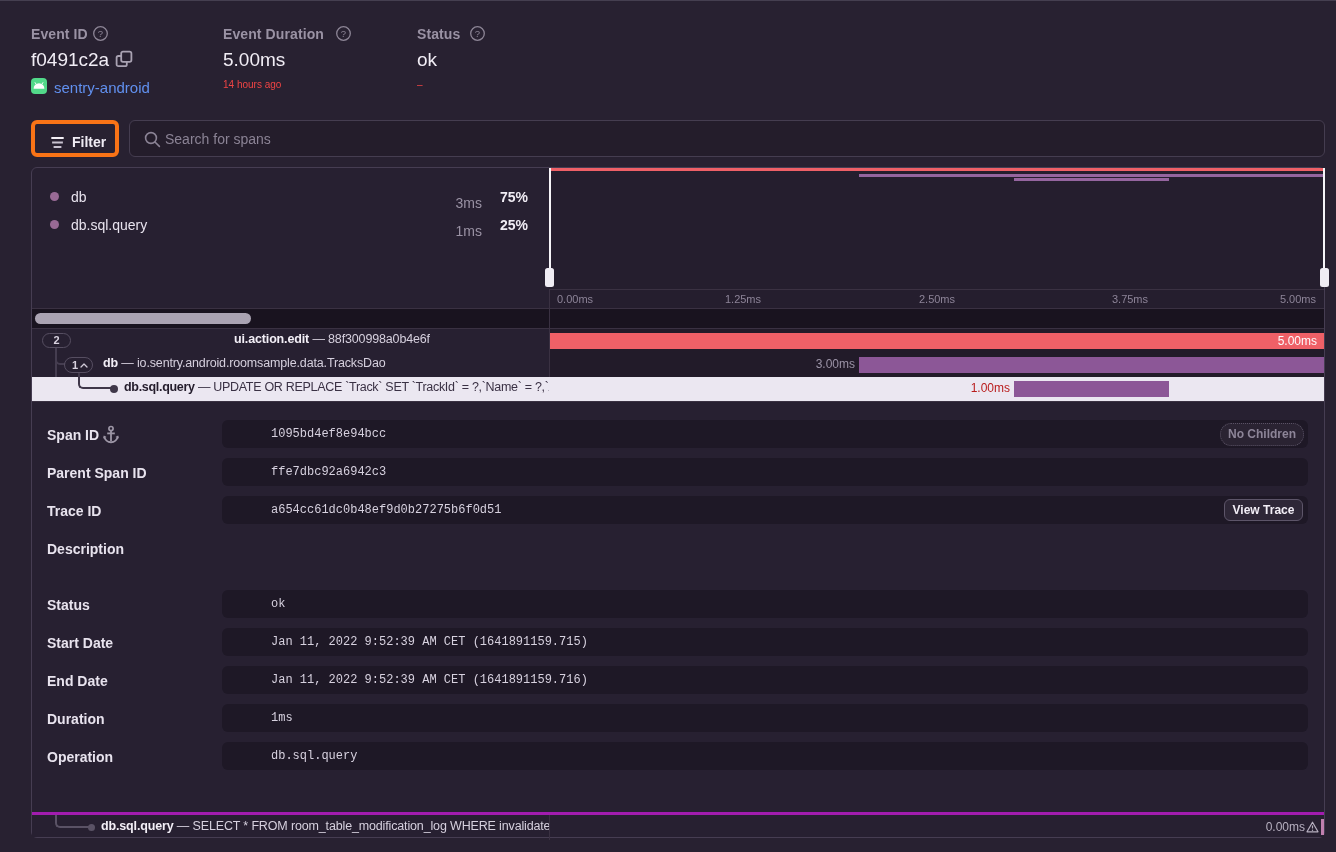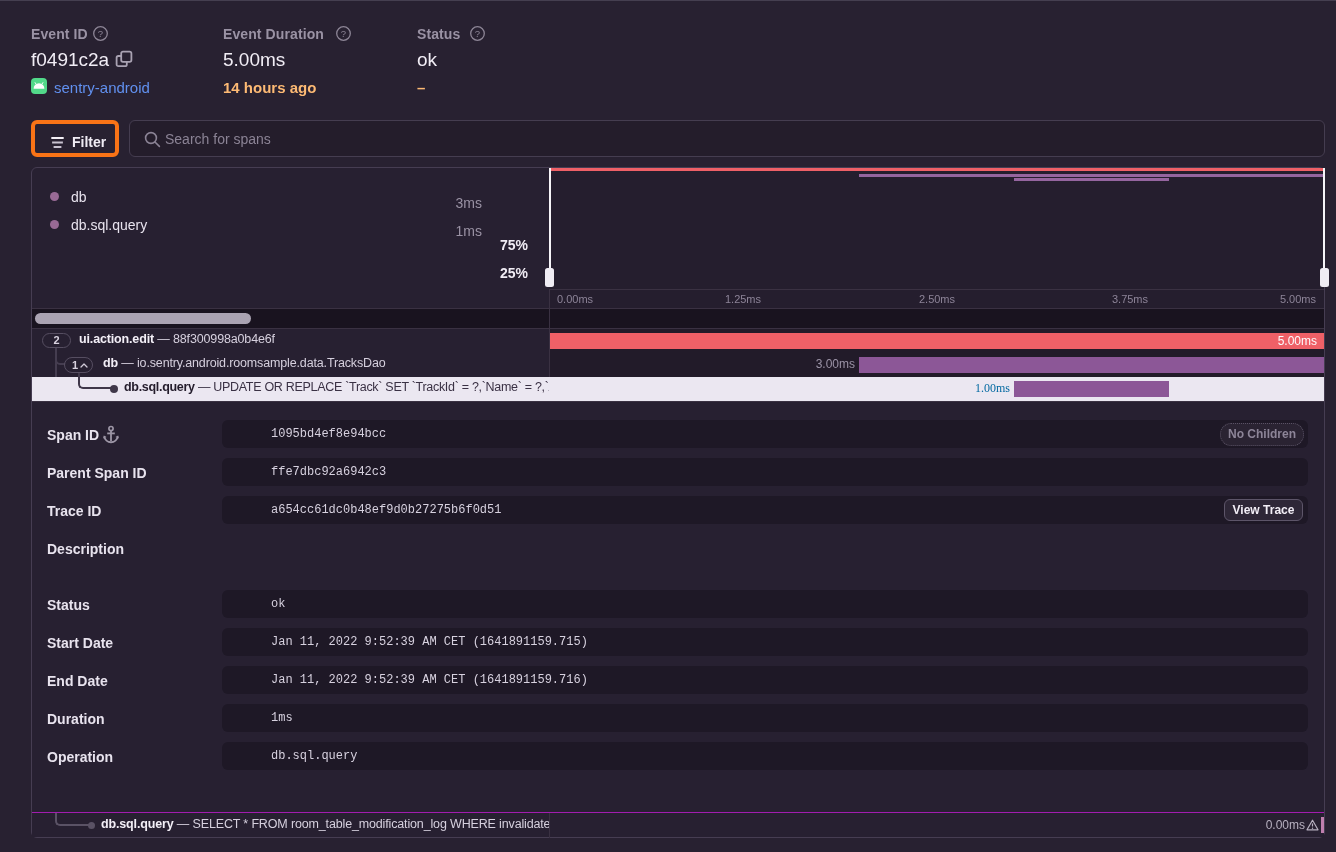--- a/index.html
+++ b/index.html
@@ -4,36 +4,36 @@
 <style>
   * { margin:0; padding:0; box-sizing:border-box; }
   html,body { width:1336px; height:852px; background:#282131; overflow:hidden; }
   body { font-family:"Liberation Sans", sans-serif; }
   #app { position:relative; width:1336px; height:852px; background:#282131; }
   .abs { position:absolute; }
   .lbl { font-size:14px; font-weight:700; color:#9a92a4; letter-spacing:.1px; }
 
   
   .bigval { font-size:19px; color:#f1edf5; font-weight:400; }
-  .sub { font-size:15px; color:#fdba74;font-weight:bold; }
+  .sub { font-size:10px; color:#ef4444; }
   .link { font-size:15px; color:#6190ef; }
 
   
   .btn-filter { left:31px; top:120px; width:88px; height:37px; border:4px solid #f97316; border-radius:6px; }
   .search { left:129px; top:120px; width:1196px; height:37px; border:1px solid #453d50; border-radius:6px; background:#241d2b; }
   .search .ph { position:absolute; left:35px; top:10px; font-size:14px; color:#8b8395; }
 
   
   .panel { left:31px; top:167px; width:1294px; height:671px; border:1px solid #463d52; border-radius:6px; background:#272031; }
   .panel .abs {}
 
   .legend-dot { width:9px; height:9px; border-radius:50%; background:#986a95; }
   .legtxt { font-size:14px; color:#e8e3ee; }
   .legms { font-size:14px; color:#9a92a4; text-align:right;margin-top:6px; }
-  .legpct { font-size:14px; color:#f0ecf4; font-weight:700; text-align:right;margin-top:48px; }
+  .legpct { font-size:14px; color:#f0ecf4; font-weight:700; text-align:right; }
 
   .chartbg { left:517px; top:0; width:775px; height:121px; background:#251e2e; }
   .axis { top:121px; left:517px; width:775px; height:19px; border-top:1px solid #3a3142; background:#251e2e; }
   .axis span { position:absolute; top:3px; font-size:11px; color:#8d8498; }
   .scrollrow { left:0; top:140px; width:1292px; height:21px; background:#19131f; border-top:1px solid #3a3142; border-bottom:1px solid #3a3142;}
   .thumb { left:3px; top:4px; width:216px; height:11px; background:#aaa3b2; border-radius:6px; }
 
   .vdivider { left:517px; width:1px; background:#3a3142; }
 
   .row { left:0; width:1292px; height:24px; }
@@ -142,21 +142,21 @@
 
     <div class="abs" style="left:518px; top:161px; width:774px; height:48px; background:#221b29;"></div>
 
     <div class="abs vdivider" style="top:121px; height:112px;"></div>
 
     <div class="abs guide" style="left:23px; top:180px; width:2px; height:53px;"></div>
     <div class="abs" style="left:23px; top:180px; width:10px; height:17px; border-left:2px solid #453d50; border-bottom:2px solid #453d50; border-bottom-left-radius:5px;"></div>
 
     <div class="abs row" style="top:161px;">
       <div class="abs pill" style="left:10px; top:4px; width:29px; height:15px; line-height:12px; font-weight:700;">2</div>
-      <div class="abs rowtxt" style="left:47px; top:3px; width:470px; overflow:hidden;"><b>ui.action.edit</b> — 88f300998a0b4e6f</div>
+      <div class="abs rowtxt" style="left:65px; top:3px; width:470px; overflow:hidden;text-align:center;"><b>ui.action.edit</b> — 88f300998a0b4e6f</div>
       <div class="bar" style="left:518px; top:4px; width:774px; background:#ef6067;">
         <div class="abs" style="right:7px; top:1px; font-size:12px; color:#fdfcfe;">5.00ms</div>
       </div>
     </div>
 
     <div class="abs row" style="top:185px;">
       <div class="abs pill" style="left:32px; top:4px; width:29px; height:16px; line-height:13px; font-weight:700;">
           <span style="position:absolute; left:7px; top:1px;">1</span>
           <svg style="position:absolute; left:15px; top:5px;" width="8" height="5" viewBox="0 0 8 5">
             <path d="M1 4 L4 1 L7 4" stroke="#cfc9d6" stroke-width="1.3" fill="none" stroke-linecap="round" stroke-linejoin="round"></path>
@@ -164,21 +164,21 @@
         </div>
       <div class="abs rowtxt" style="left:71px; top:3px; width:446px; overflow:hidden;"><b>db</b> — io.sentry.android.roomsample.data.TracksDao</div>
       <div class="abs" style="right:469px; top:4px; font-size:12px; color:#9b93a6;">3.00ms</div>
       <div class="bar" style="left:827px; top:4px; width:465px; background:#8c5797;"></div>
     </div>
 
     <div class="abs row seln" style="top:209px;">
       <div class="abs" style="left:46px; top:-4px; width:34px; height:16px; border-left:2px solid #3f3749; border-bottom:2px solid #3f3749; border-bottom-left-radius:5px;"></div>
       <div class="abs" style="left:78px; top:8px; width:8px; height:8px; border-radius:50%; background:#3f3749;"></div>
       <div class="abs rowtxt" style="left:92px; top:3px; width:425px; overflow:hidden; color:#3a3144; letter-spacing:-0.3px;"><b style="color:#231c2b;">db.sql.query</b> — UPDATE OR REPLACE `Track` SET `TrackId` = ?,`Name` = ?,`Al</div>
-      <div class="abs" style="right:314px; top:4px; font-size:12px; color:#0369a1;font-family:Liberation Serif, serif;">1.00ms</div>
+      <div class="abs" style="right:314px; top:4px; font-size:12px; color:#b91c1c;">1.00ms</div>
       <div class="bar" style="left:982px; top:4px; width:155px; background:#8c5797;"></div>
     </div>
 
     <div class="abs" style="left:0; top:233px; width:1292px; height:411px; border-top:1px solid #3a3142;"></div>
 
     <div class="abs dlabel" style="left:15px; top:259px;">Span ID</div>
     <svg class="abs" style="left:70px; top:257px;" width="18" height="19" viewBox="0 0 18 19">
       <circle cx="9" cy="3.6" r="2.1" fill="none" stroke="#9d96a6" stroke-width="1.7"></circle>
       <line x1="9" y1="5.7" x2="9" y2="16" stroke="#9d96a6" stroke-width="1.8"></line>
       <line x1="5.2" y1="8.4" x2="12.8" y2="8.4" stroke="#9d96a6" stroke-width="1.8"></line>
@@ -222,21 +222,21 @@
     <div class="abs dlabel" style="left:15px; top:543px;">Duration</div>
     <div class="abs vbox" style="top:536px; height:28px;">
         <div class="txt" style="top:7px;">1ms</div>
       </div>
 
     <div class="abs dlabel" style="left:15px; top:581px;">Operation</div>
     <div class="abs vbox" style="top:574px; height:28px;">
         <div class="txt" style="top:7px;">db.sql.query</div>
       </div>
 
-    <div class="abs" style="left:0; top:644px; width:1292px; height:25px; border-top:1px solid #a21caf; background:#272031;">
+    <div class="abs" style="left:0; top:644px; width:1292px; height:25px; border-top:3px solid #a21caf; background:#272031;">
       <div class="abs" style="left:23px; top:0; width:34px; height:13px; border-left:2px solid #5a5265; border-bottom:2px solid #5a5265; border-bottom-left-radius:5px;"></div>
       <div class="abs" style="left:56px; top:9px; width:7px; height:7px; border-radius:50%; background:#5a5265;"></div>
       <div class="abs rowtxt" style="left:69px; top:4px; width:448px; overflow:hidden;"><b>db.sql.query</b> — SELECT * FROM room_table_modification_log WHERE invalidate</div>
       <div class="abs vdivider" style="top:0; height:25px;"></div>
       <div class="abs" style="right:19px; top:5px; font-size:12px; color:#b7b0c0;">0.00ms</div>
       <svg class="abs" style="right:5px; top:6px;" width="13" height="12" viewBox="0 0 13 12">
         <path d="M6.5 1.2 L12 10.8 H1 Z" fill="none" stroke="#b7b0c0" stroke-width="1.2" stroke-linejoin="round"></path>
         <line x1="6.5" y1="4.5" x2="6.5" y2="7.5" stroke="#b7b0c0" stroke-width="1.2"></line>
         <circle cx="6.5" cy="9.2" r="0.7" fill="#b7b0c0"></circle>
       </svg>

